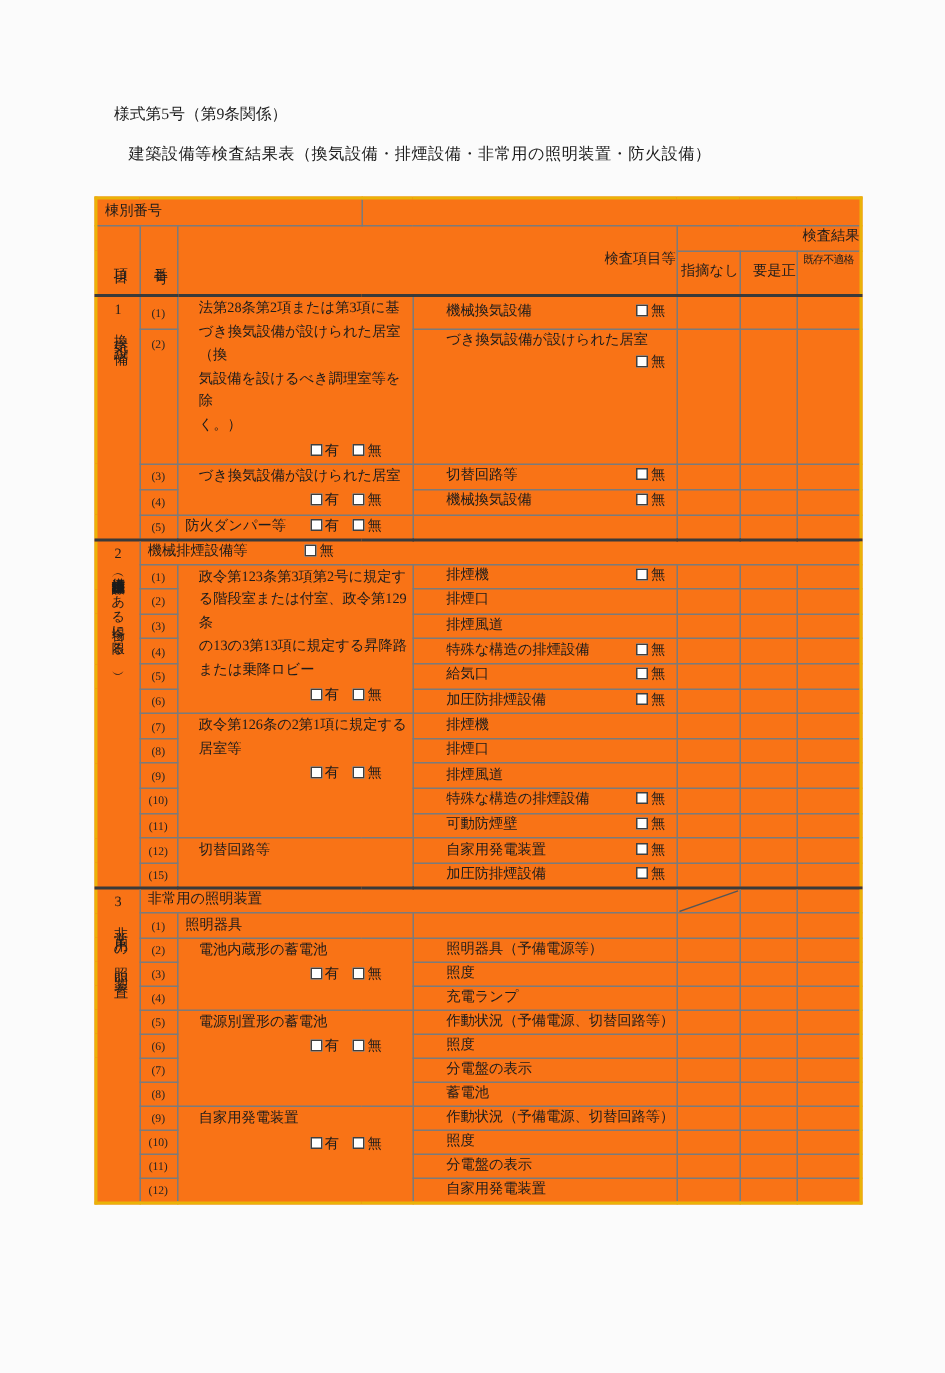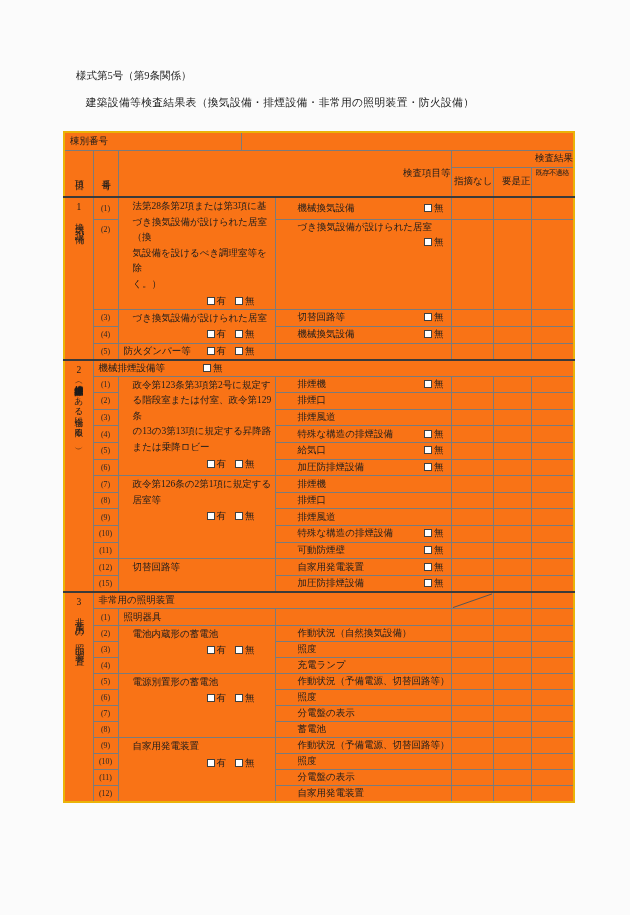--- a/index.html
+++ b/index.html
@@ -256,21 +256,21 @@
   <td></td>
         <td></td>
         <td></td>
 </tr>
 <tr class="s3r">
   <td class="num">(2)</td>
   <td class="desc" colspan="2" rowspan="3">
     <div class="dtext">電池内蔵形の蓄電池</div>
     <div class="dcb"><span class="cb"><i class="bx"></i><b>有</b></span><span class="cb ml"><i class="bx"></i><b>無</b></span></div>
   </td>
-  <td class="sub"><span>作動状況（自然換気設備）</span></td>
+  <td class="sub"><span>照明器具（予備電源等）</span></td>
   <td></td>
         <td></td>
         <td></td>
 </tr>
 <tr class="s3r">
   <td class="num">(3)</td>
   <td class="sub"><span>照度</span></td>
   <td></td>
         <td></td>
         <td></td>

